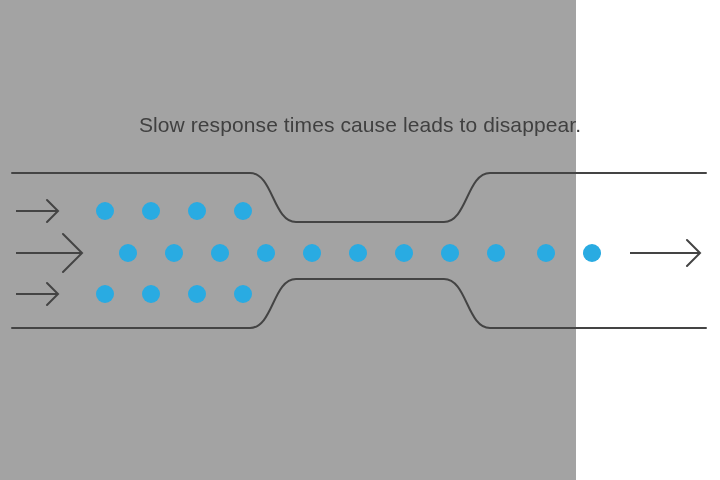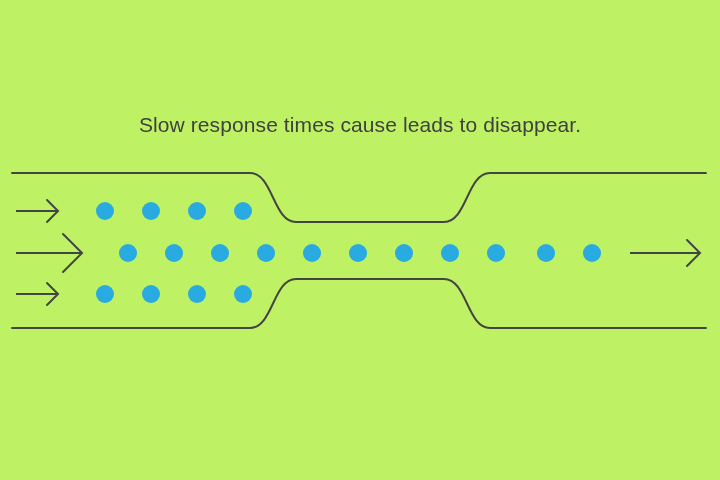--- a/index.html
+++ b/index.html
@@ -8,23 +8,23 @@
     background: #ffffff;
   }
   body {
     width: 720px;
     height: 480px;
     overflow: hidden;
     font-family: "Liberation Sans", sans-serif;
   }
   #stage {
     position: relative;
-    width: 720px;
+    width: 576px;
     height: 480px;
-    background: #bef264;
+    background: #a3a3a3;
   }
   #diagram-title {
     position: absolute;
     left: 0;
     top: 113px;
     width: 720px;
     text-align: center;
     font-family: "Liberation Sans", sans-serif;
     font-size: 21px;
     font-weight: 400;

